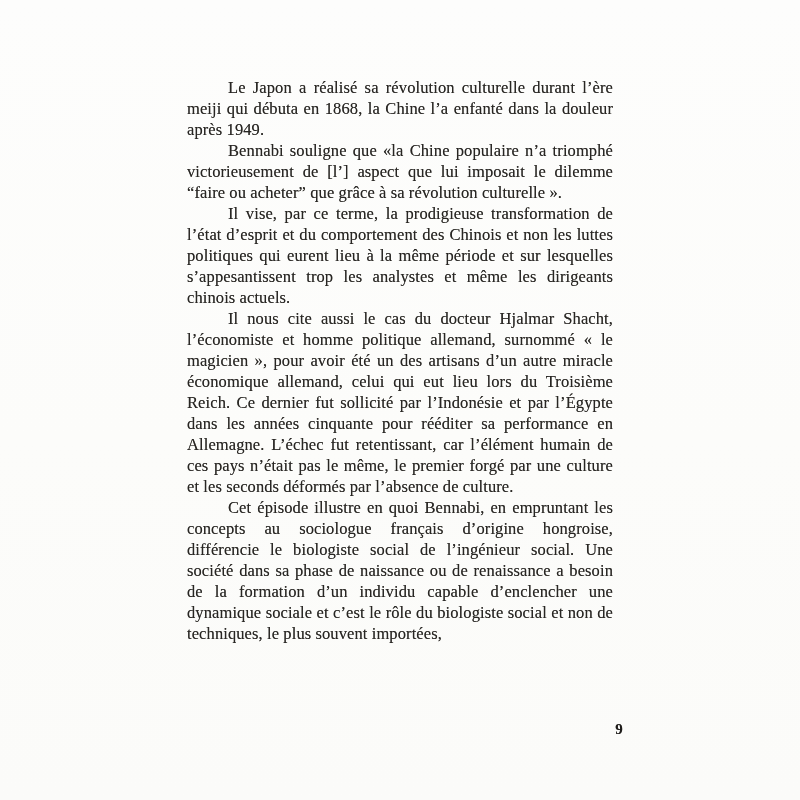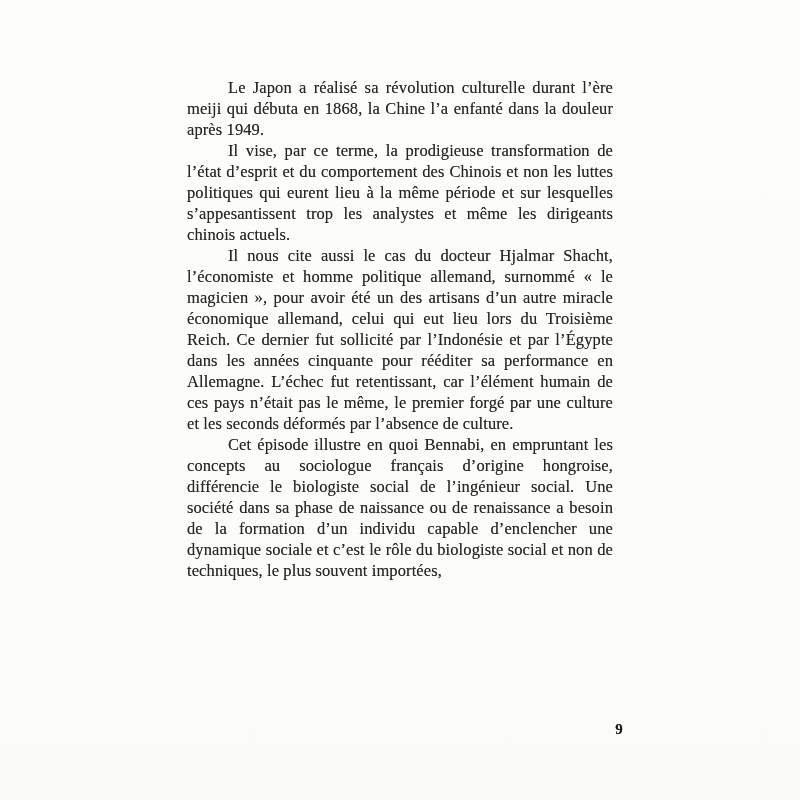--- a/index.html
+++ b/index.html
@@ -47,18 +47,19 @@
     color: #1e1c1a;
     text-shadow: 0 0 0.5px rgba(30, 28, 26, 0.55);
   }
 </style>
 </head>
 <body>
 
 <div class="scan-page">
   <div class="text-block">
     <p>Le Japon a réalisé sa révolution culturelle durant l’ère meiji qui débuta en 1868, la Chine l’a enfanté dans la douleur après 1949.</p>
+    <p>Bennabi souligne que «la Chine populaire n’a triomphé victorieusement de [l’] aspect que lui imposait le dilemme “faire ou acheter” que grâce à sa révolution culturelle ».</p>
     <p>Il vise, par ce terme, la prodigieuse transformation de l’état d’esprit et du comportement des Chinois et non les luttes politiques qui eurent lieu à la même période et sur lesquelles s’appesantissent trop les analystes et même les dirigeants chinois actuels.</p>
     <p>Il nous cite aussi le cas du docteur Hjalmar Shacht, l’économiste et homme politique allemand, surnommé « le magicien », pour avoir été un des artisans d’un autre miracle économique allemand, celui qui eut lieu lors du Troisième Reich. Ce dernier fut sollicité par l’Indonésie et par l’Égypte dans les années cinquante pour rééditer sa performance en Allemagne. L’échec fut retentissant, car l’élément humain de ces pays n’était pas le même, le premier forgé par une culture et les seconds déformés par l’absence de culture.</p>
     <p>Cet épisode illustre en quoi Bennabi, en empruntant les concepts au sociologue français d’origine hongroise, différencie le biologiste social de l’ingénieur social. Une société dans sa phase de naissance ou de renaissance a besoin de la formation d’un individu capable d’enclencher une dynamique sociale et c’est le rôle du biologiste social et non de techniques, le plus souvent importées,</p>
   </div>
   <div class="folio">9</div>
 </div>
 
 </body></html>

